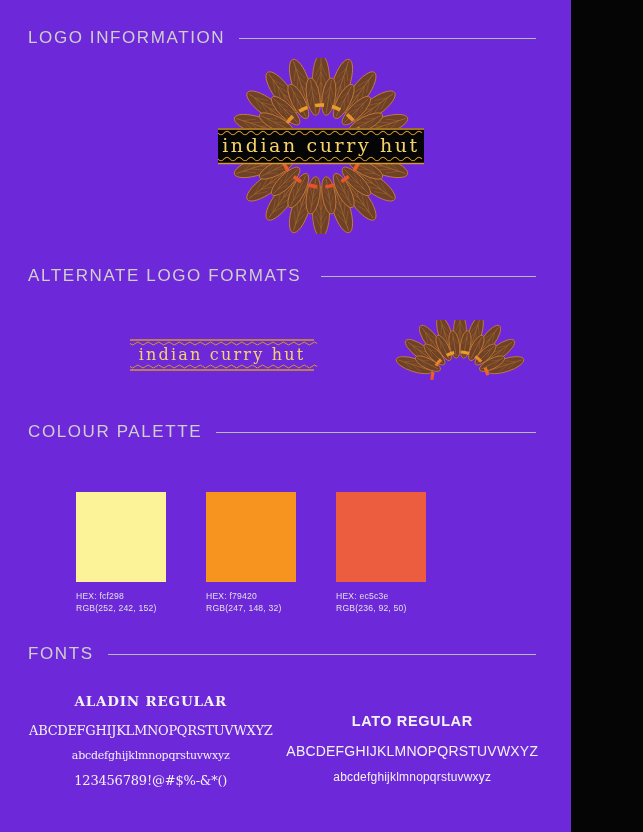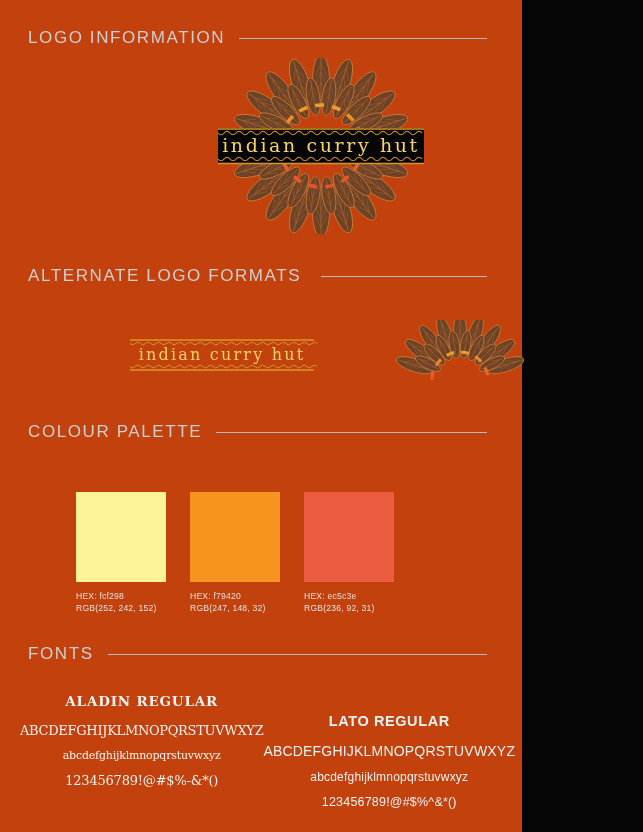--- a/index.html
+++ b/index.html
@@ -10,23 +10,23 @@
   body {
     width: 643px;
     height: 832px;
     overflow: hidden;
     font-family: "Liberation Sans", sans-serif;
     color: #d8d8d8;
     position: relative;
   }
   .page {
     position: relative;
-    width: 522px;
+    width: 571px;
     height: 832px;
-    background: #c2410c;
+    background: #6d28d9;
   }
 
   
   .section-head {
     position: absolute;
     left: 28px;
     right: 35px;
     display: flex;
     align-items: center;
     gap: 14px;
@@ -69,21 +69,21 @@
     width: 140px;
     height: 60px;
   }
 
   
   .palette {
     position: absolute;
     left: 76px;
     top: 492px;
     display: flex;
-    gap: 24px;
+    gap: 40px;
   }
   .swatch-item { width: 90px; }
   .swatch-chip {
     width: 90px;
     height: 90px;
   }
   .swatch-meta {
     margin-top: 9px;
     font-size: 8.6px;
     line-height: 11.5px;
@@ -439,38 +439,37 @@
       <div class="swatch-chip" style="background:#f79420;"></div>
       <div class="swatch-meta">
         <div>HEX: f79420</div>
         <div>RGB(247, 148, 32)</div>
       </div>
     </div>
     <div class="swatch-item">
       <div class="swatch-chip" style="background:#ec5c3e;"></div>
       <div class="swatch-meta">
         <div>HEX: ec5c3e</div>
-        <div>RGB(236, 92, 31)</div>
+        <div>RGB(236, 92, 50)</div>
       </div>
     </div>
   </div>
 
   <div class="section-head" style="top:644px;">
     <div class="title">FONTS</div>
     <div class="rule"></div>
   </div>
 
   <div class="fonts">
     <div class="font-col col-display">
       <div class="fname">ALADIN REGULAR</div>
       <div class="spec upper">ABCDEFGHIJKLMNOPQRSTUVWXYZ</div>
       <div class="spec lower">abcdefghijklmnopqrstuvwxyz</div>
       <div class="spec digits">123456789!@#$%-&amp;*()</div>
     </div>
     <div class="font-col col-text">
       <div class="fname">LATO REGULAR</div>
       <div class="spec upper">ABCDEFGHIJKLMNOPQRSTUVWXYZ</div>
       <div class="spec lower">abcdefghijklmnopqrstuvwxyz</div>
-      <div class="spec digits">123456789!@#$%^&amp;*()</div>
     </div>
   </div>
 
 </div>
 
 </body></html>

